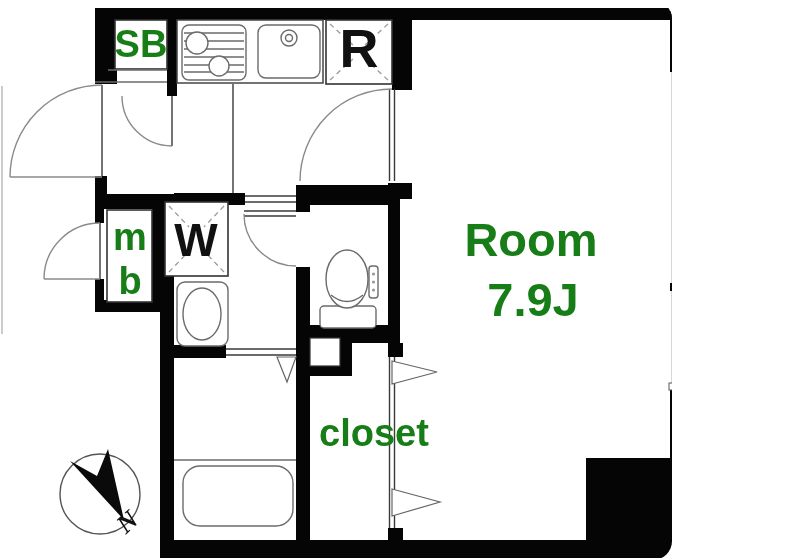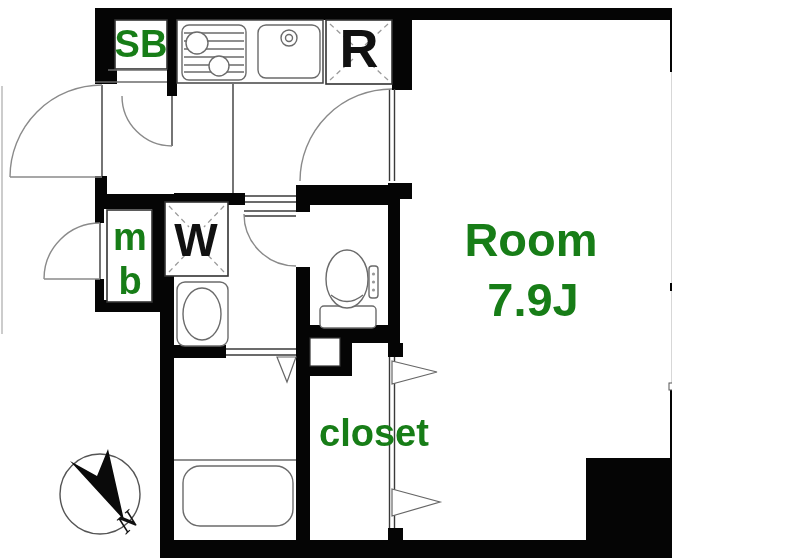--- a/index.html
+++ b/index.html
@@ -1,16 +1,16 @@
 <!DOCTYPE html>
 <html><head>
 <meta charset="utf-8">
 <style>
   html,body{margin:0;padding:0;background:#ffffff;}
-  .stage{width:672px;height:560px;background:#ffffff;position:relative;overflow:hidden;}
+  .stage{width:672px;height:560px;background:#ffffff;position:relative;overflow:hidden;border-radius:19px;}
   svg{display:block;font-family:"Liberation Sans",sans-serif;}
   .wall{fill:#050505;stroke:none;}
   .thinline{stroke:#3a3a3a;stroke-width:1.4;fill:none;}
   .fixline{stroke:#6b6b6b;stroke-width:1.4;fill:none;}
   .fixfill{fill:#ffffff;stroke:#6b6b6b;stroke-width:1.4;}
   .boxline{fill:#ffffff;stroke:#333333;stroke-width:1.6;}
   .arc{stroke:#8a8a8a;stroke-width:1.4;fill:none;}
   .dash{stroke:#9a9a9a;stroke-width:1.3;fill:none;stroke-dasharray:5 4;}
   .lbl{font-weight:bold;text-anchor:middle;}
   .lbl-green{fill:#177D17;}

